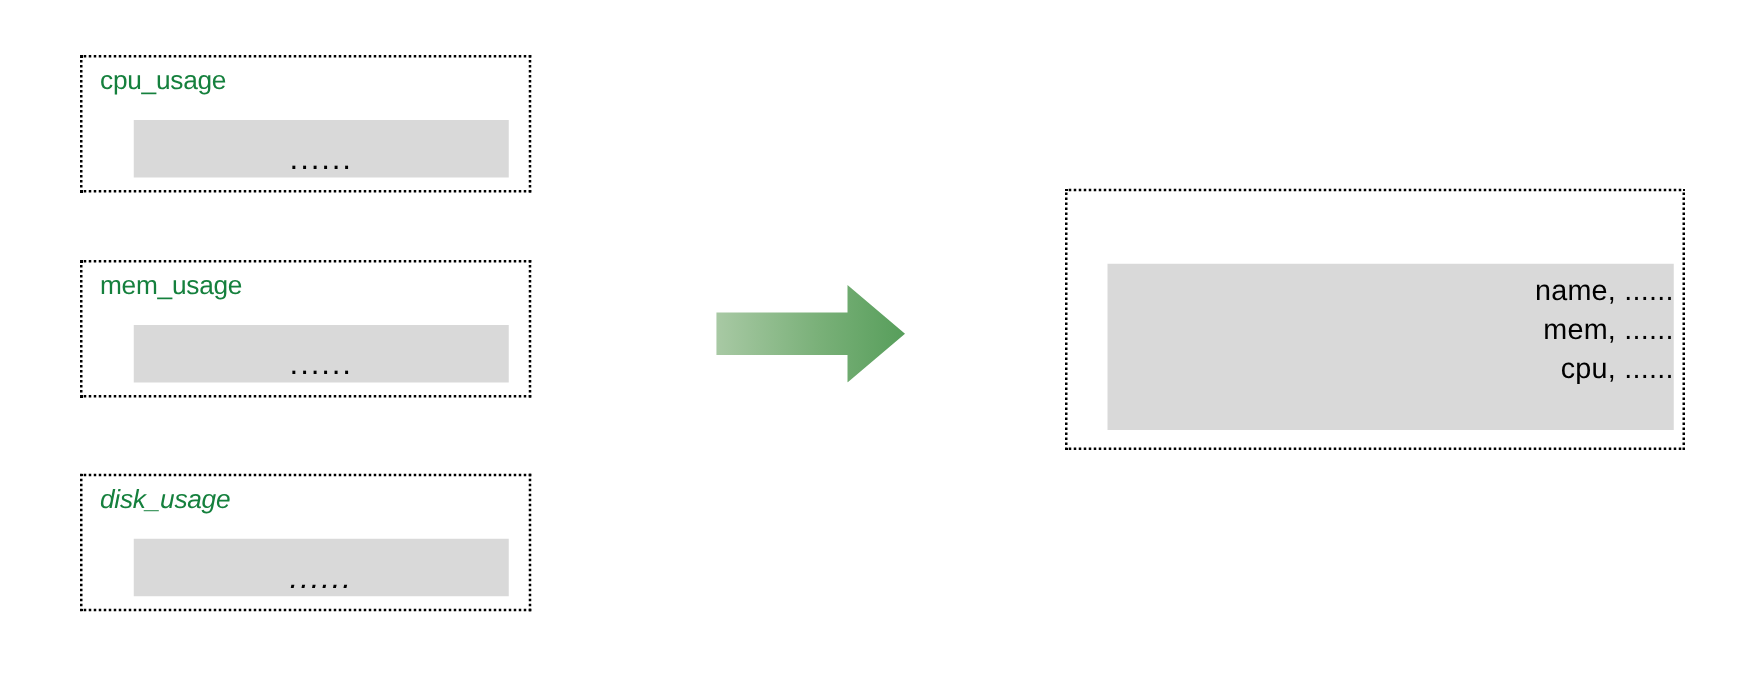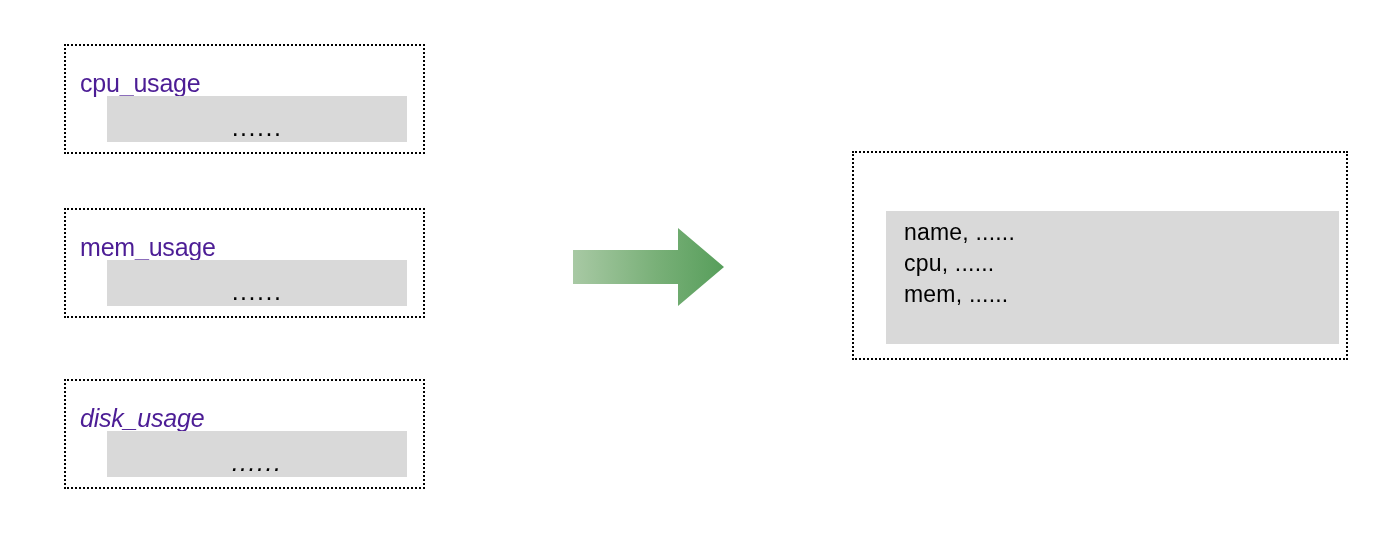--- a/index.html
+++ b/index.html
@@ -31,26 +31,26 @@
     width: 361px;
     height: 110px;
   }
   .source-box.s1 { top: 44px; }
   .source-box.s2 { top: 208px; }
   .source-box.s3 { top: 379px; font-style: italic; }
 
   .entity-title {
     position: absolute;
     left: 14px;
-    top: 22px;
-    font-size: 25px;
+    top: 4px;
+    font-size: 21px;
     line-height: 30px;
     letter-spacing: -0.2px;
     white-space: nowrap;
-    color: #4c1d95;
+    color: #15803d;
   }
 
   .panel {
     position: absolute;
     background: #d9d9d9;
   }
   .source-box .panel {
     left: 41px;
     top: 50px;
     width: 300px;
@@ -87,20 +87,21 @@
     left: 18px;
     top: 6px;
     right: 0;
   }
   .field-row {
     font-size: 23px;
     line-height: 31px;
     letter-spacing: 0.2px;
     white-space: nowrap;
     color: #000000;
+    text-align: right;
   }
 
   
   .arrow {
     position: absolute;
     left: 573px;
     top: 228px;
     width: 151px;
     height: 78px;
   }
@@ -142,19 +143,19 @@
         </linearGradient>
       </defs>
       <polygon points="0,22 105,22 105,0 151,39 105,78 105,56 0,56" fill="url(#arrowGrad)"></polygon>
     </svg>
   </div>
 
   <div class="entity-box target-box">
     <div class="panel">
       <div class="field-list">
         <div class="field-row">name, ......</div>
+        <div class="field-row">mem, ......</div>
         <div class="field-row">cpu, ......</div>
-        <div class="field-row">mem, ......</div>
       </div>
     </div>
   </div>
 
 </div>
 
 </body></html>

